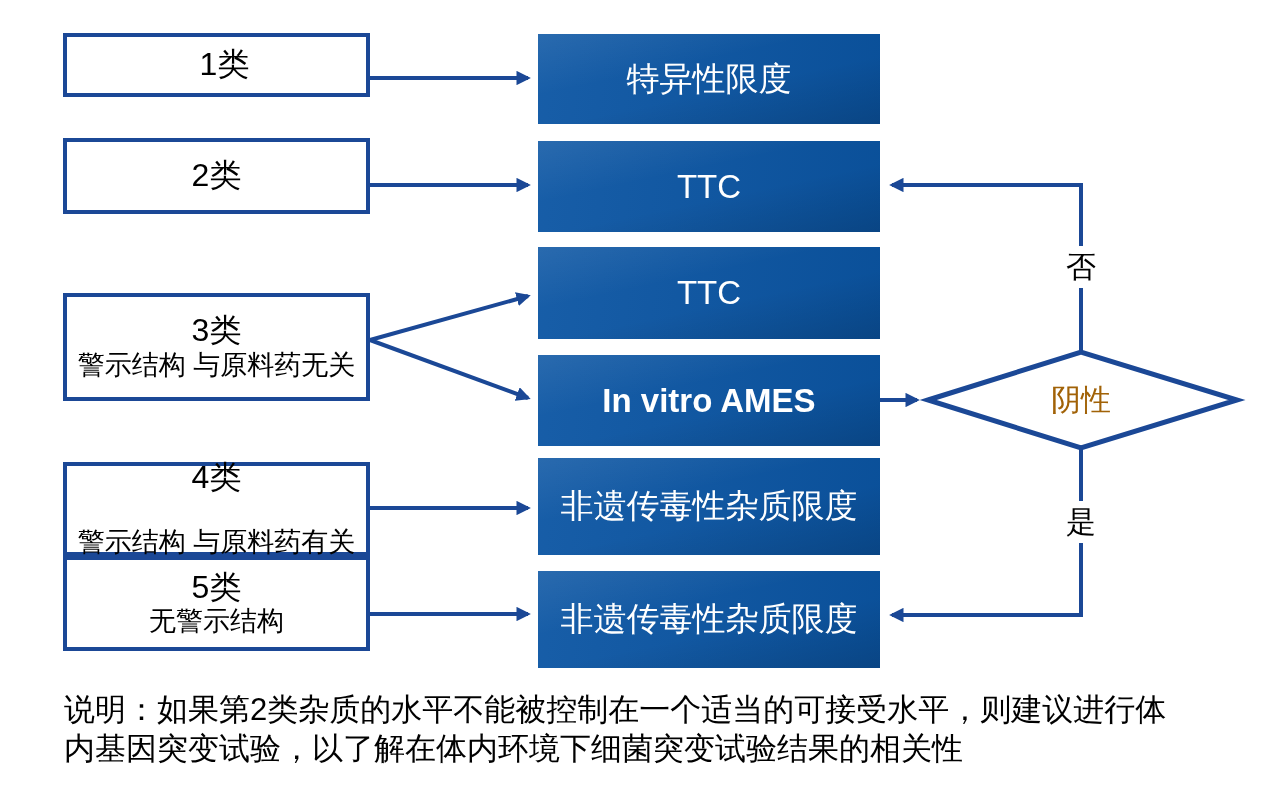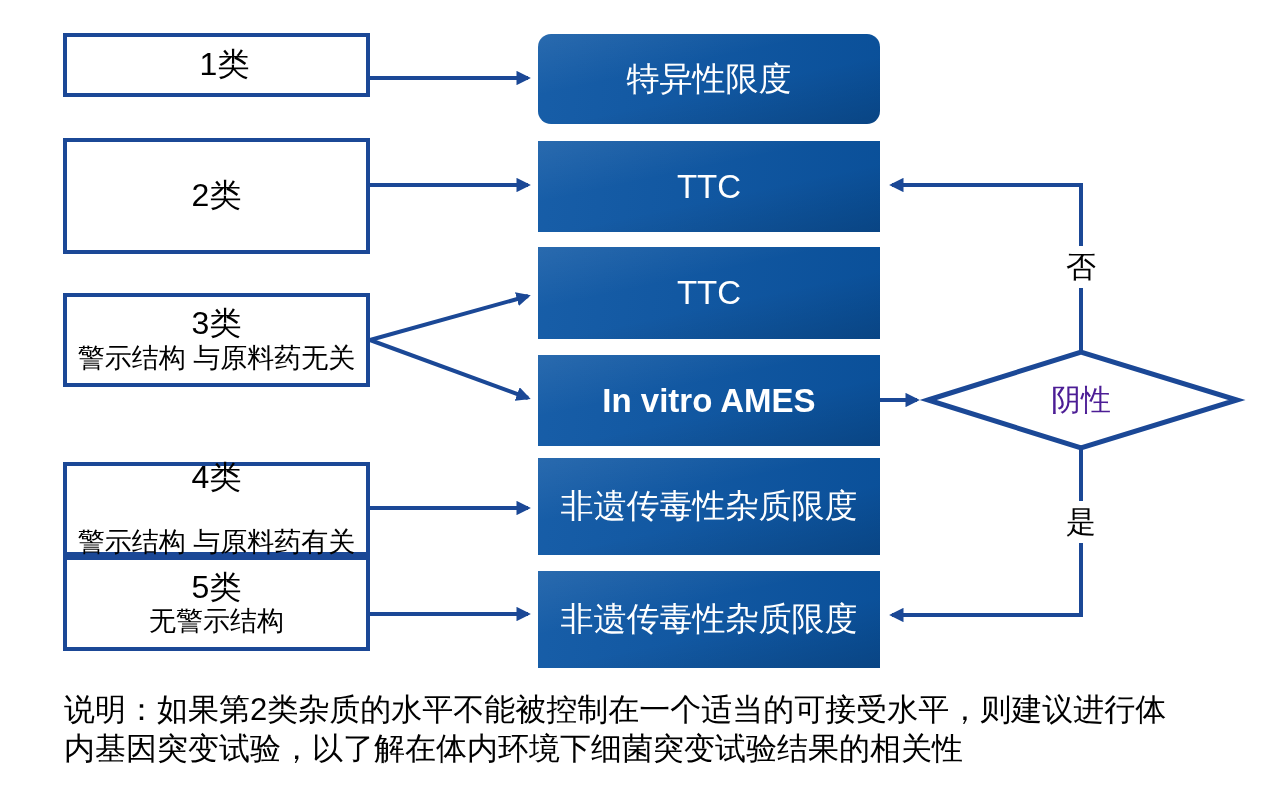--- a/index.html
+++ b/index.html
@@ -10,48 +10,48 @@
   .wires{position:absolute;left:0;top:0;width:1267px;height:795px;z-index:1;}
 
   
   .lbox{position:absolute;left:63px;width:307px;box-sizing:border-box;
         background:#ffffff;border:4px solid #1b4896;z-index:2;
         display:flex;flex-direction:column;align-items:center;justify-content:center;
         color:#000;text-align:center;line-height:1.18;}
   .lbox .t{font-size:32px;white-space:nowrap;}
   .lbox .s{font-size:27px;white-space:nowrap;}
   .lbox1{top:33px;height:64px;padding-left:16px;}
-  .lbox2{top:138px;height:116px;}
-  .lbox3{top:293px;height:94px;text-align:center;}
+  .lbox2{top:138px;height:76px;}
+  .lbox3{top:293px;height:108px;text-align:center;}
   .lbox4{top:462px;height:94px;gap:31px;}
   .lbox5{top:556px;height:95px;}
 
   
   .rbox{position:absolute;left:538px;width:342px;box-sizing:border-box;z-index:2;
         background-color:#0b55a3;
         background-image:
           linear-gradient(168deg, rgba(255,255,255,0.08) 0%, rgba(255,255,255,0) 38%),
           linear-gradient(348deg, rgba(0,0,0,0.14) 0%, rgba(0,0,0,0) 42%),
           linear-gradient(96deg, rgba(255,255,255,0.05) 0%, rgba(0,0,0,0.06) 100%);
         display:flex;align-items:center;justify-content:center;
         color:#ffffff;font-size:33px;white-space:nowrap;}
-  .rbox1{top:34px;height:90px;border-radius:13px;}
+  .rbox1{top:34px;height:90px;}
   .rbox2{top:141px;height:91px;}
   .rbox3{top:247px;height:92px;}
   .rbox4{top:355px;height:91px;font-weight:bold;}
   .rbox5{top:458px;height:97px;}
   .rbox6{top:571px;height:97px;}
 
   
   .flowlabel{position:absolute;z-index:3;background:#ffffff;color:#000;
              font-size:30px;line-height:1;padding:6px 2px;transform:translate(-50%,-50%);
              white-space:nowrap;}
   .lbl-no{left:1081px;top:267px;}
   .lbl-yes{left:1081px;top:522px;}
-  .lbl-negative{position:absolute;z-index:3;left:1081px;top:400px;color:#4c1d95;
+  .lbl-negative{position:absolute;z-index:3;left:1081px;top:400px;color:#a16207;
                 font-size:30px;line-height:1;transform:translate(-50%,-50%);white-space:nowrap;}
 
   
   .note{position:absolute;left:64px;top:690px;z-index:2;color:#000;
         font-size:31px;line-height:39px;white-space:nowrap;}
 </style>
 </head>
 <body>
 
 <div class="canvas">

